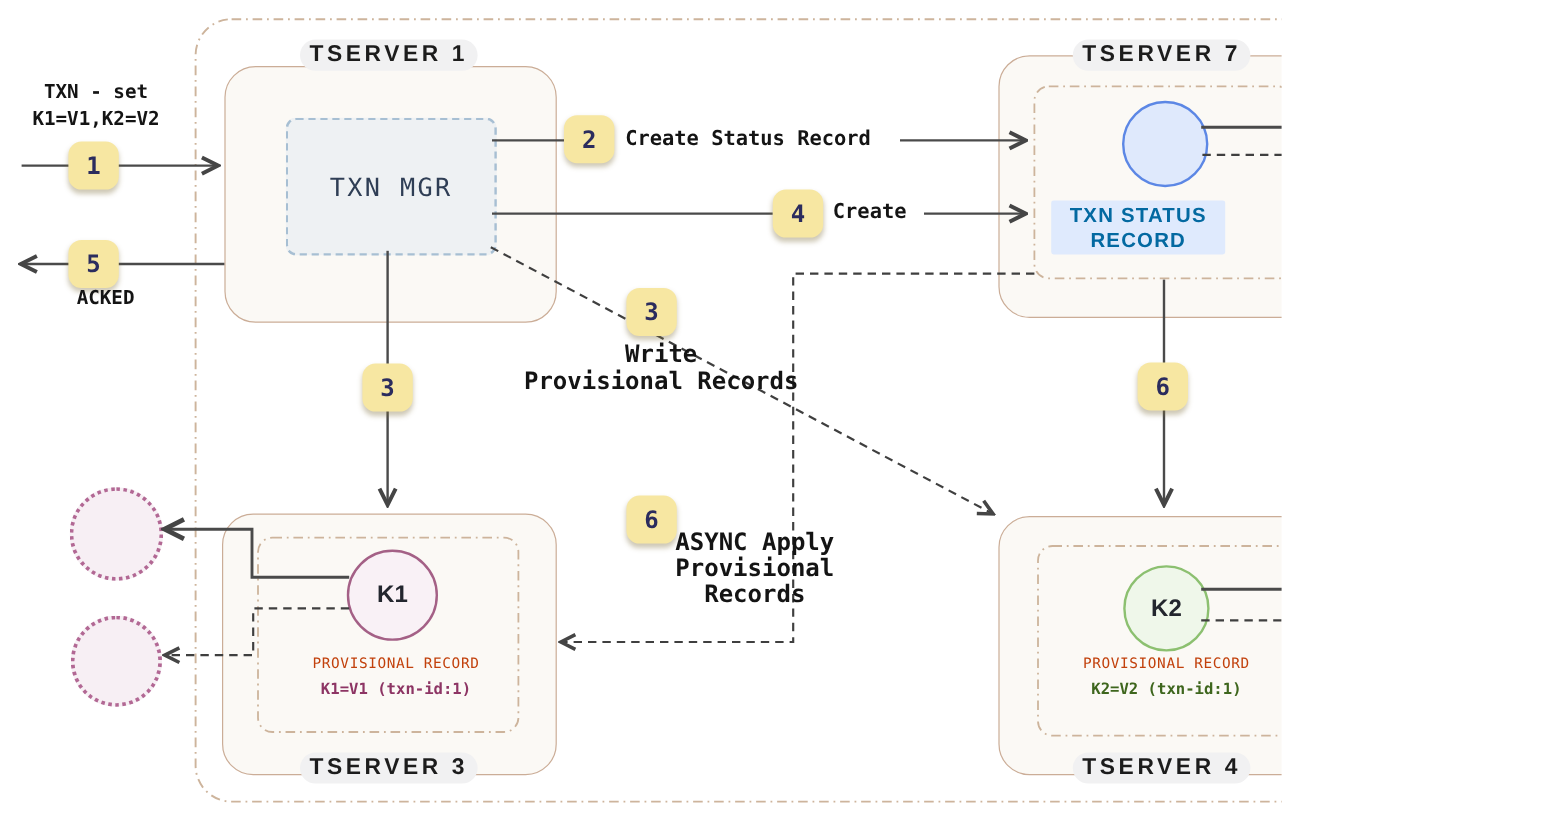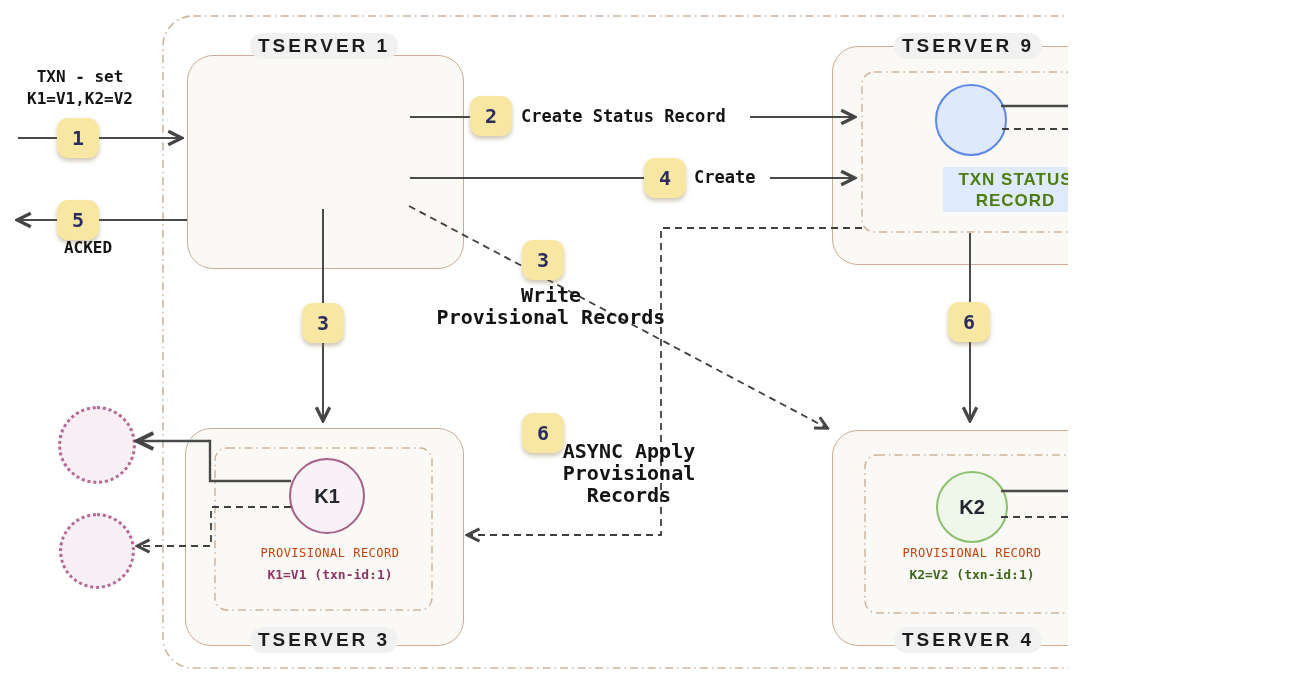--- a/index.html
+++ b/index.html
@@ -36,50 +36,53 @@
   .mlabel-sm{position:absolute;z-index:4;font-weight:700;font-size:16px;color:#141414;
              text-align:center;line-height:22px;white-space:nowrap;}
   .annot{position:absolute;z-index:4;font-weight:700;font-size:20px;color:#141414;
          text-align:center;line-height:22px;}
   .record{position:absolute;z-index:4;text-align:center;}
   .record .head{font-weight:400;font-size:12px;color:#c2410c;letter-spacing:.5px;line-height:18px;}
   .record .val{font-weight:700;font-size:13px;line-height:25px;}
   .val-maroon{color:#8d3564;}
   .val-green{color:#3e661d;}
 
-  .tablet-pill{position:absolute;left:943px;top:167px;width:145px;height:45px;background:#dfeafd;
+  .tablet-pill{position:absolute;left:876px;top:167px;width:145px;height:45px;background:#dfeafd;
                border-radius:2px;z-index:2;display:flex;flex-direction:column;align-items:center;
                justify-content:center;font-family:"Liberation Sans",sans-serif;font-weight:700;
-               font-size:17px;line-height:21px;color:#4d7c0f;letter-spacing:1px;}
+               font-size:17px;line-height:21px;color:#0369a1;letter-spacing:1px;}
 
   svg.wires{position:absolute;left:0;top:0;z-index:2;pointer-events:none;}
 </style>
 </head>
 <body>
 
 <div id="canvas">
 
   <div class="tsbox" style="left:187px;top:55px;width:275px;height:212px;"></div>
   <div class="tsbox" style="left:832px;top:46px;width:273px;height:217px;"></div>
   <div class="tsbox" style="left:185px;top:428px;width:277px;height:216px;"></div>
   <div class="tsbox" style="left:832px;top:430px;width:273px;height:214px;"></div>
 
   <div class="pill" style="left:250px;top:33px;width:148px;height:26px;">
       <span>TSERVER 1</span>
     </div>
   <div class="pill" style="left:894px;top:33px;width:148px;height:26px;">
-      <span>TSERVER 9</span>
+      <span>TSERVER 7</span>
     </div>
   <div class="pill" style="left:250px;top:627px;width:148px;height:26px;">
       <span>TSERVER 3</span>
     </div>
   <div class="pill" style="left:894px;top:627px;width:148px;height:26px;">
       <span>TSERVER 4</span>
     </div>
 
+  <div class="txnmgr">
+    <span>TXN MGR</span>
+  </div>
 
   <div class="node-circle" style="left:935px;top:84px;width:68px;height:68px;background:#dfe9fc;border:2px solid #5c87e5;"></div>
   <div class="node-circle" style="left:289px;top:458px;width:72px;height:72px;background:#f9f1f6;border:2px solid #a46086;">
     <span>K1</span>
   </div>
   <div class="node-circle" style="left:936px;top:471px;width:68px;height:68px;background:#eff7ea;border:2px solid #8cc070;">
     <span>K2</span>
   </div>
 
   <div class="tablet-pill">

